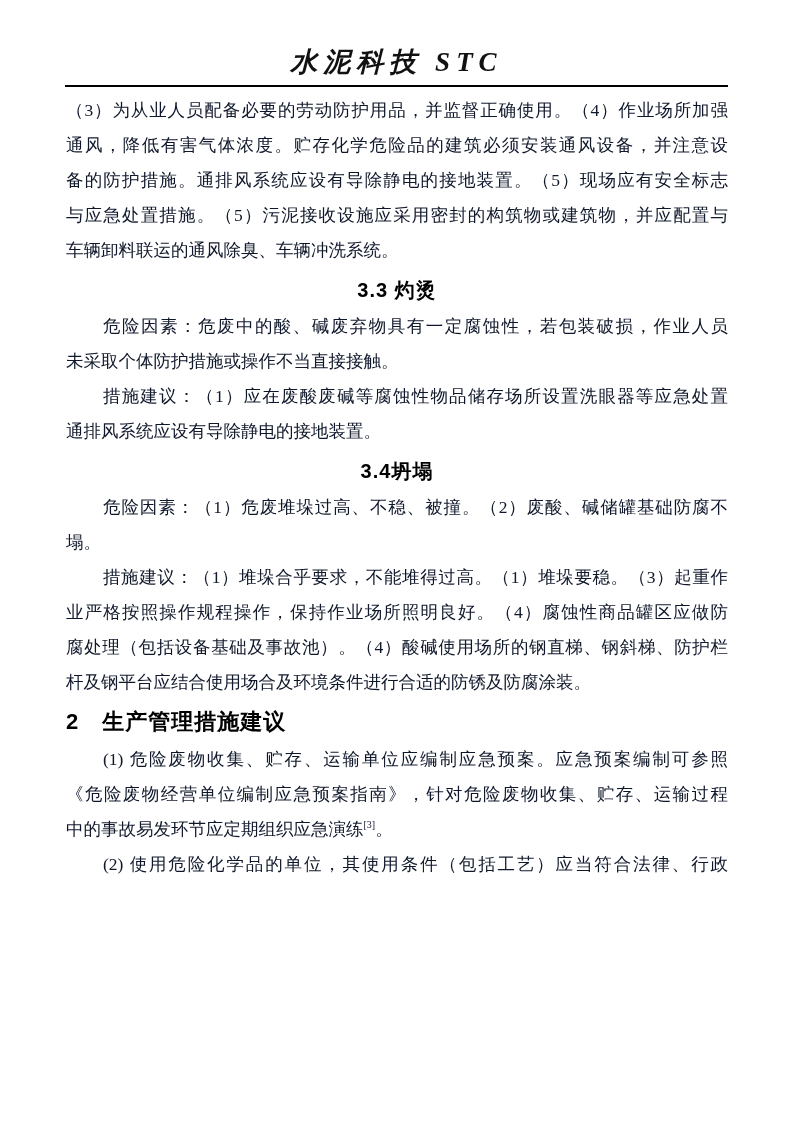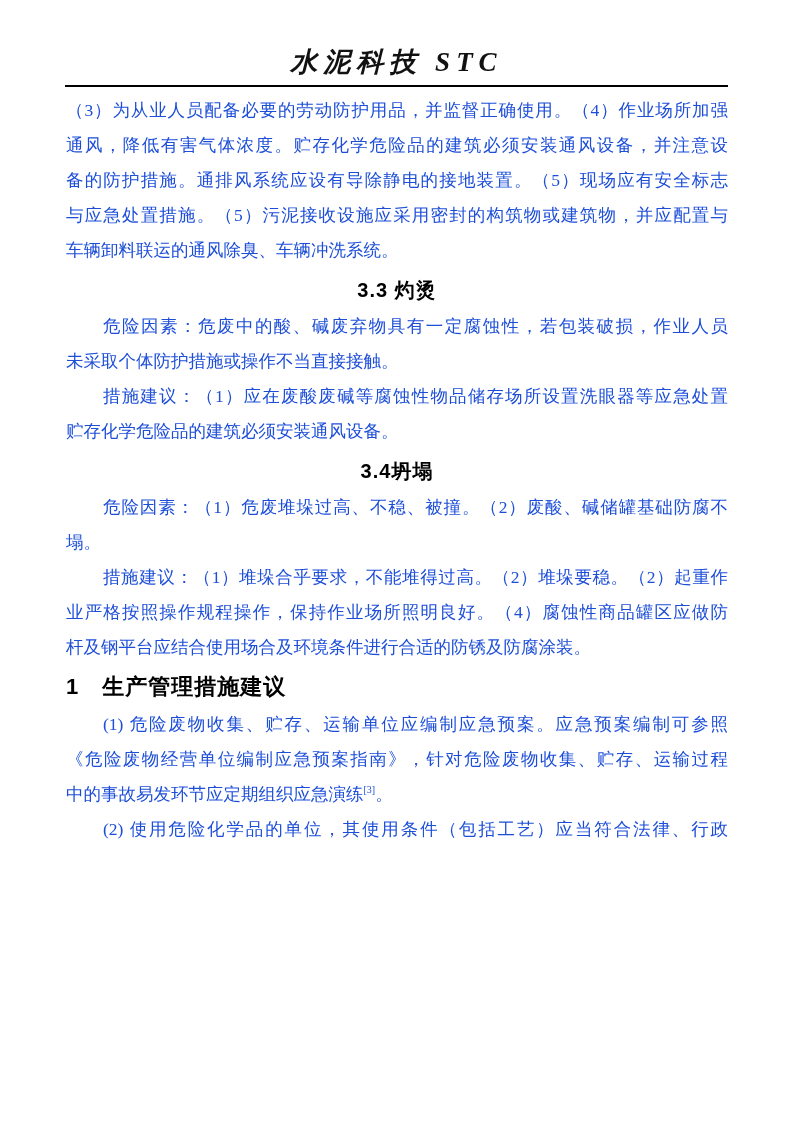--- a/index.html
+++ b/index.html
@@ -26,21 +26,21 @@
   }
   .doc-body {
     position:absolute; top:93px; left:66px; width:662px;
   }
   .line {
     font-size:17.5px;
     line-height:35px; height:35px;
     text-align:justify;
     text-align-last:justify;
     text-justify:inter-character;
-    color:#1d4ed8;
+    color:#0f172a;
     white-space:normal;
     overflow:hidden;
   }
   .line.indent { text-indent:37px; }
   .line.last { text-align-last:left; }
   .h2 {
     font-family:"Liberation Sans","DejaVu Sans",sans-serif;
     font-weight:bold;
     font-size:20px; line-height:38px; height:38px;
     margin-top:3px;
@@ -90,28 +90,29 @@
   <div class="doc-body">
       <div class="line">（3）为从业人员配备必要的劳动防护用品，并监督正确使用。（4）作业场所加强</div>
       <div class="line">通风，降低有害气体浓度。贮存化学危险品的建筑必须安装通风设备，并注意设</div>
       <div class="line">备的防护措施。通排风系统应设有导除静电的接地装置。（5）现场应有安全标志</div>
       <div class="line">与应急处置措施。（5）污泥接收设施应采用密封的构筑物或建筑物，并应配置与</div>
       <div class="line last">车辆卸料联运的通风除臭、车辆冲洗系统。</div>
       <div class="h2">3.3 灼烫</div>
       <div class="line indent">危险因素：危废中的酸、碱废弃物具有一定腐蚀性，若包装破损，作业人员</div>
       <div class="line last">未采取个体防护措施或操作不当直接接触。</div>
       <div class="line indent">措施建议：（1）应在废酸废碱等腐蚀性物品储存场所设置洗眼器等应急处置</div>
-      <div class="line last">贮存化学危险品的建筑必须安装通风设备。</div>
+      <div class="line last">通排风系统应设有导除静电的接地装置。</div>
       <div class="h2">3.4坍塌</div>
       <div class="line indent">危险因素：（1）危废堆垛过高、不稳、被撞。（2）废酸、碱储罐基础防腐不</div>
       <div class="line last">塌。</div>
-      <div class="line indent">措施建议：（1）堆垛合乎要求，不能堆得过高。（2）堆垛要稳。（2）起重作</div>
+      <div class="line indent">措施建议：（1）堆垛合乎要求，不能堆得过高。（1）堆垛要稳。（3）起重作</div>
       <div class="line">业严格按照操作规程操作，保持作业场所照明良好。（4）腐蚀性商品罐区应做防</div>
+      <div class="line">腐处理（包括设备基础及事故池）。（4）酸碱使用场所的钢直梯、钢斜梯、防护栏</div>
       <div class="line last">杆及钢平台应结合使用场合及环境条件进行合适的防锈及防腐涂装。</div>
-      <div class="h1">1　生产管理措施建议</div>
+      <div class="h1">2　生产管理措施建议</div>
       <div class="line indent">(1) 危险废物收集、贮存、运输单位应编制应急预案。应急预案编制可参照</div>
       <div class="line">《危险废物经营单位编制应急预案指南》，针对危险废物收集、贮存、运输过程</div>
       <div class="line last">中的事故易发环节应定期组织应急演练<sup class="ref">[3]</sup>。</div>
       <div class="line indent">(2) 使用危险化学品的单位，其使用条件（包括工艺）应当符合法律、行政</div>
     </div>
 
   <svg class="footer-bar" viewBox="0 0 663 8" preserveAspectRatio="none">
     <polygon fill="#000000" points="0,3.2 140,1.1 331.5,0 523,1.1 663,3.2 663,4.6 523,6.6 331.5,8 140,6.6 0,4.6"></polygon>
   </svg>
 

